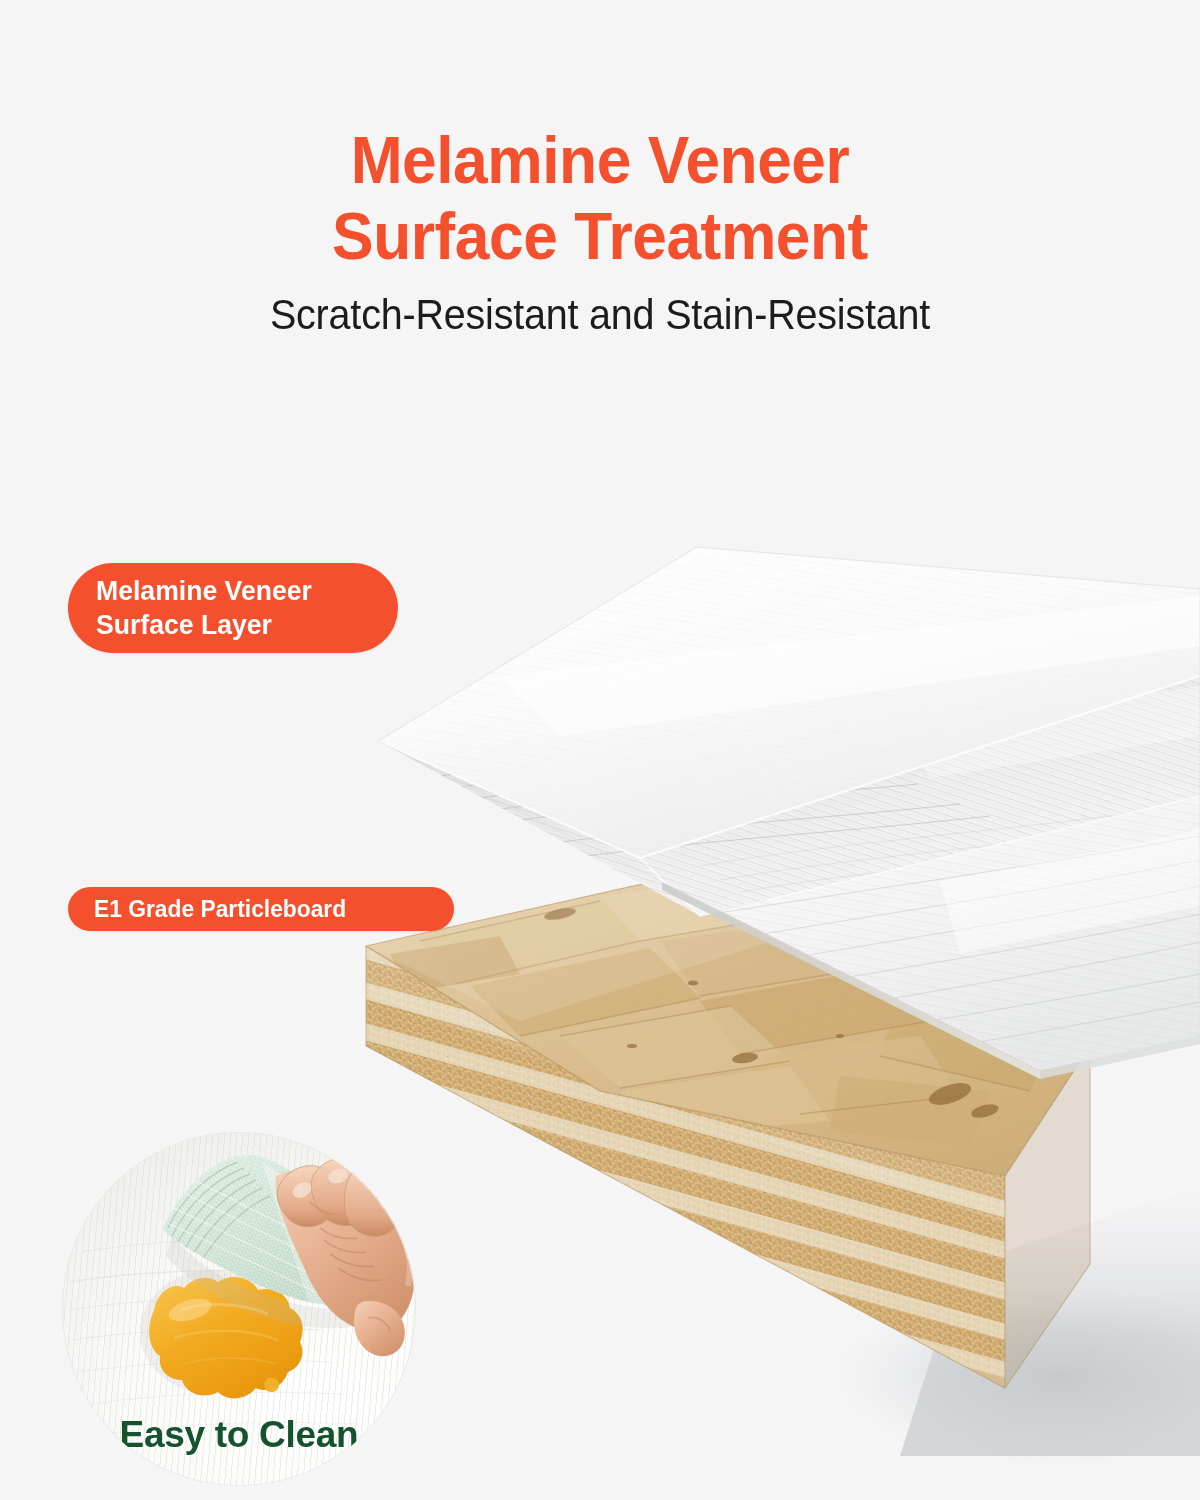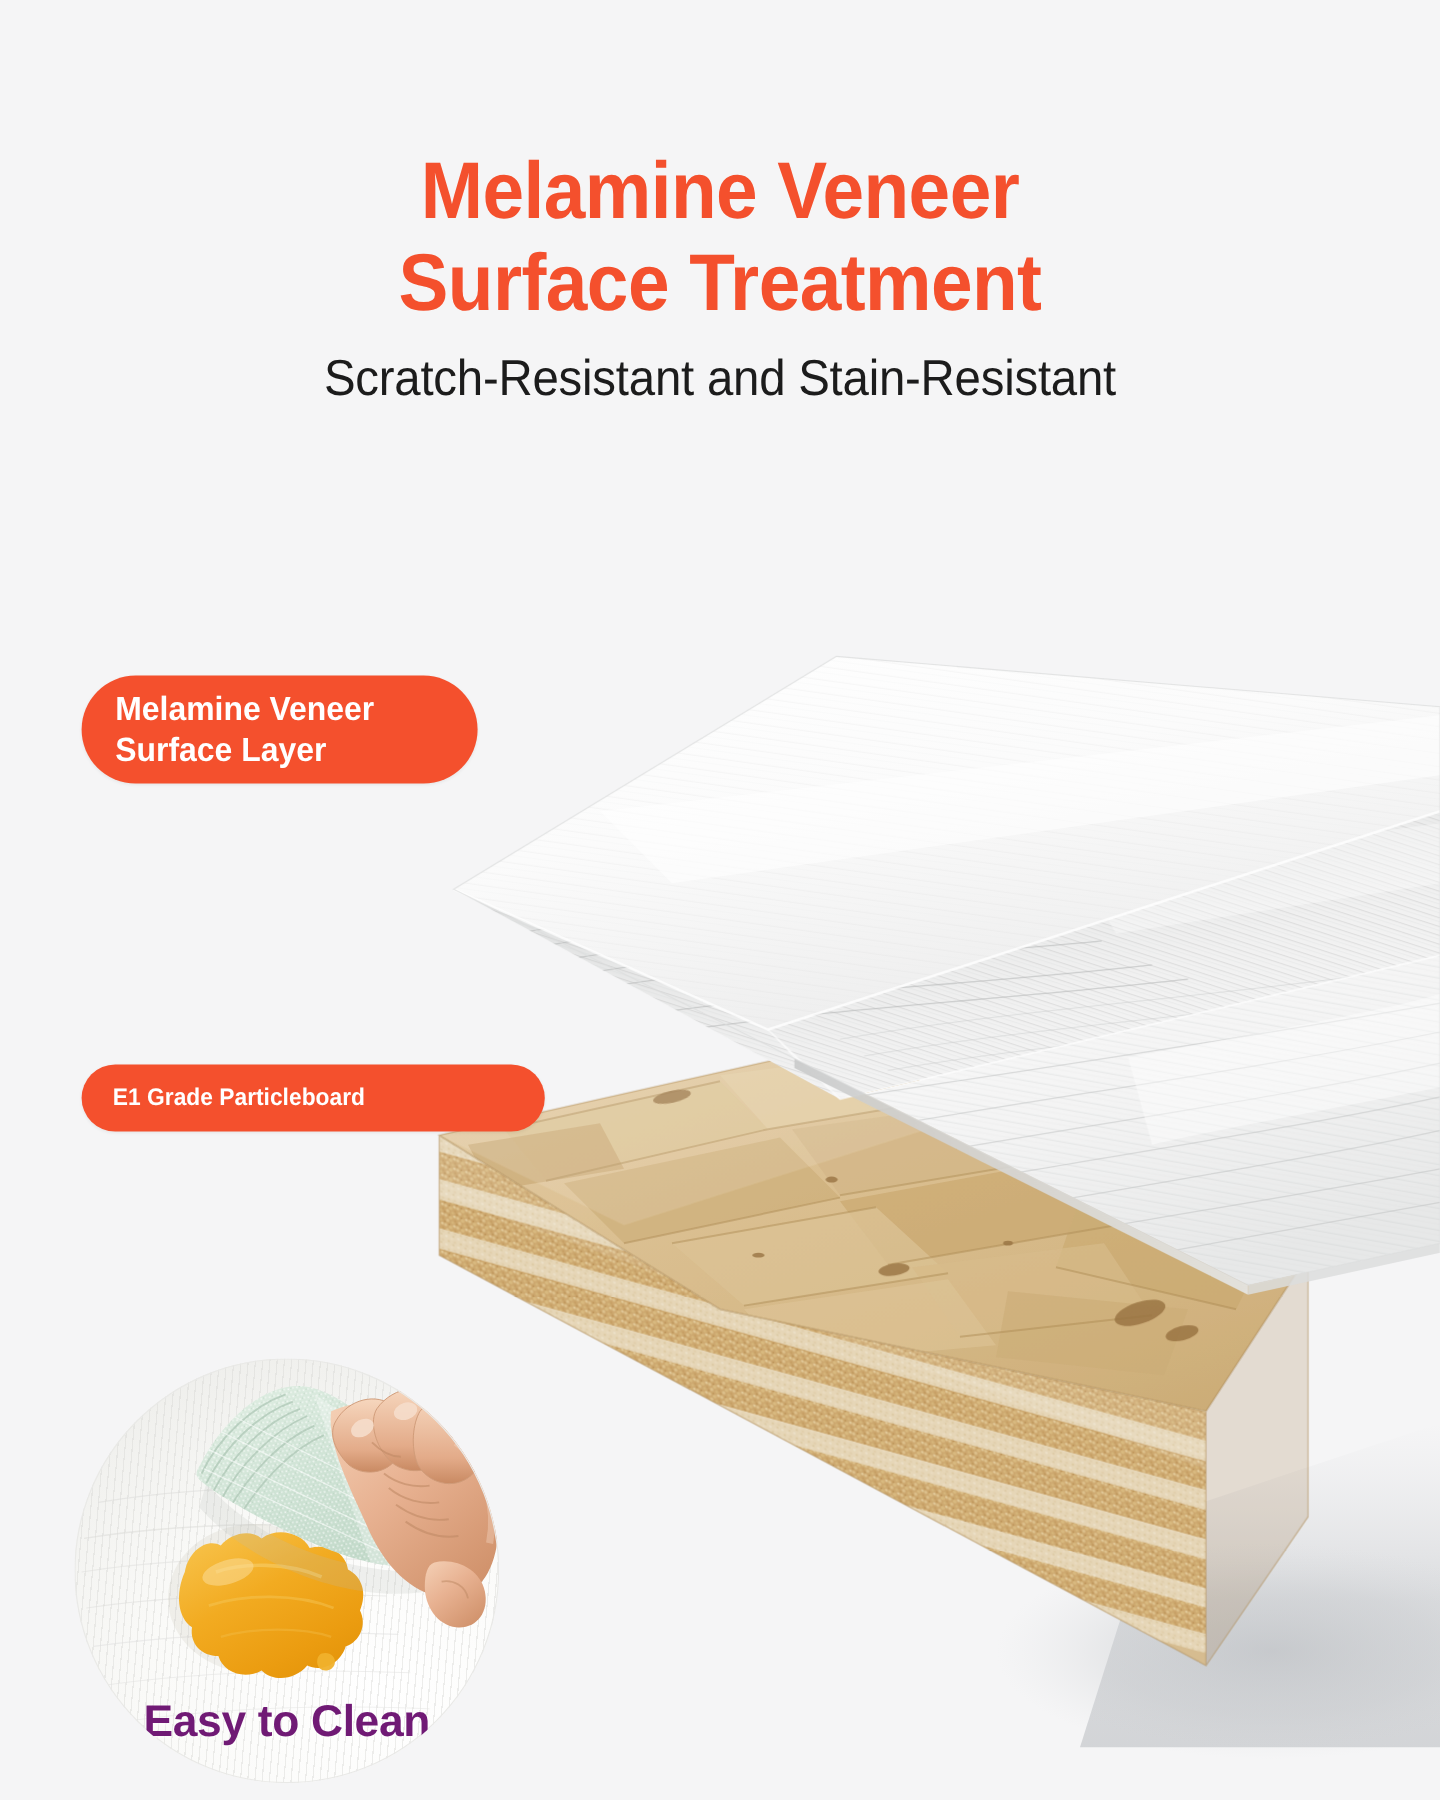--- a/index.html
+++ b/index.html
@@ -84,23 +84,23 @@
     width: 330px;
     height: 90px;
     padding: 0 0 0 28px;
     font-size: 28px;
     line-height: 34px;
   }
   #pill-board {
     left: 68px;
     top: 851px;
     width: 386px;
-    height: 56px;
+    height: 44px;
     padding: 0 0 0 26px;
-    font-size: 20px;
+    font-size: 24px;
     line-height: 34px;
   }
 
   
   .scene {
     position: absolute;
     left: 0;
     top: 0;
     width: 1200px;
     height: 1500px;
@@ -130,21 +130,21 @@
         rgba(255,255,255,0) 1px,
         rgba(255,255,255,0) 6px),
       radial-gradient(ellipse 110% 90% at 72% 78%, #ffffff 0%, #fafaf8 50%, #ededea 100%);
   }
   .cc-label {
     position: absolute;
     left: 0;
     right: 0;
     top: 283px;
     text-align: center;
-    color: #701a75;
+    color: #14532d;
     font-family: "Liberation Sans Narrow", "Liberation Sans", sans-serif;
     font-weight: bold;
     font-size: 37px;
     line-height: 40px;
     letter-spacing: -0.3px;
     z-index: 5;
     text-shadow: 0 1px 2px rgba(255,255,255,0.55);
   }
 </style>
 </head>

